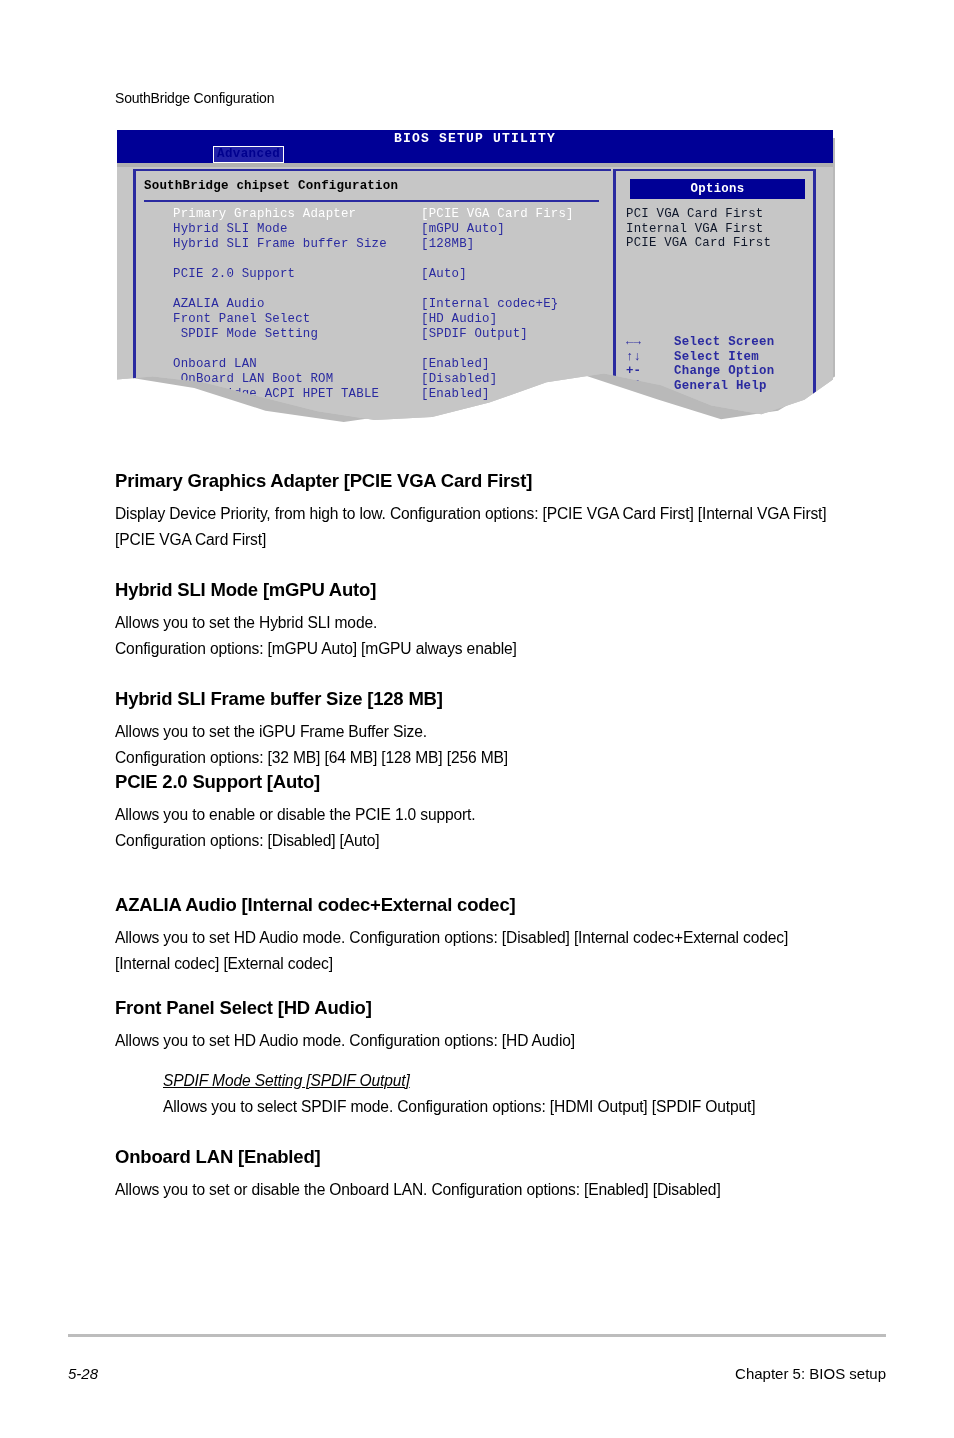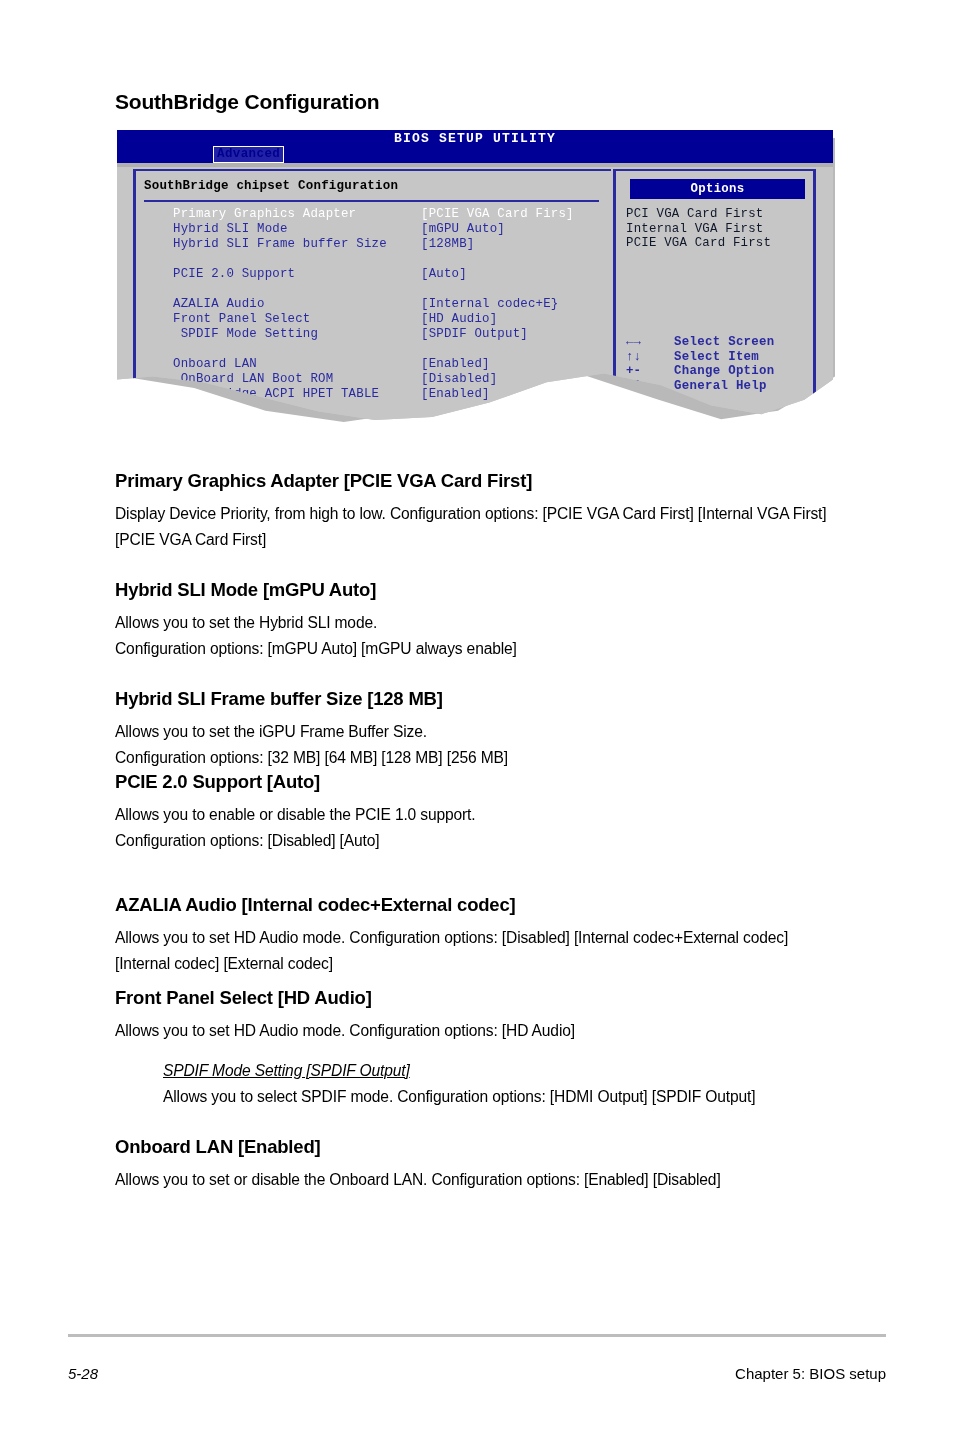--- a/index.html
+++ b/index.html
@@ -13,22 +13,22 @@
     position: relative;
     overflow: hidden;
   }
 
   .page { position:absolute; inset:0; }
 
   
   .sec-title {
     position:absolute;
     left:115px; top:90px;
-    font-size:21px;
-    font-weight:bold;
+    font-size:14px;
+    font-weight:normal;
     letter-spacing:-0.2px;
   }
 
   
   .bios-wrap {
     position:absolute;
     left:117px; top:130px;
     width:716px; height:300px;
   }
   .bios-shadow {
@@ -290,21 +290,21 @@
       <div style="">
         <h2 class="item">Hybrid SLI Frame buffer Size [128 MB]</h2>
         <p class="desc">Allows you to set the iGPU Frame Buffer Size.</p>
         <p class="desc">Configuration options: [32 MB] [64 MB] [128 MB] [256 MB]</p>
       </div>
       <div style="margin-bottom: 40px;">
         <h2 class="item">PCIE 2.0 Support [Auto]</h2>
         <p class="desc">Allows you to enable or disable the PCIE 1.0 support.</p>
         <p class="desc">Configuration options: [Disabled] [Auto]</p>
       </div>
-      <div style="margin-bottom: 10px;">
+      <div style="margin-bottom: 20px;">
         <h2 class="item">AZALIA Audio [Internal codec+External codec]</h2>
         <p class="desc">Allows you to set HD Audio mode. Configuration options: [Disabled] [Internal codec+External codec] [Internal codec] [External codec]</p>
       </div>
       <div style="margin-bottom: 26px;">
         <h2 class="item">Front Panel Select [HD Audio]</h2>
         <p class="desc">Allows you to set HD Audio mode. Configuration options: [HD Audio]</p>
         <div class="sub" style="margin-top: 14px;">
           <h3>SPDIF Mode Setting [SPDIF Output]</h3>
           <p class="desc">Allows you to select SPDIF mode. Configuration options: [HDMI Output] [SPDIF Output]</p>
         </div>

